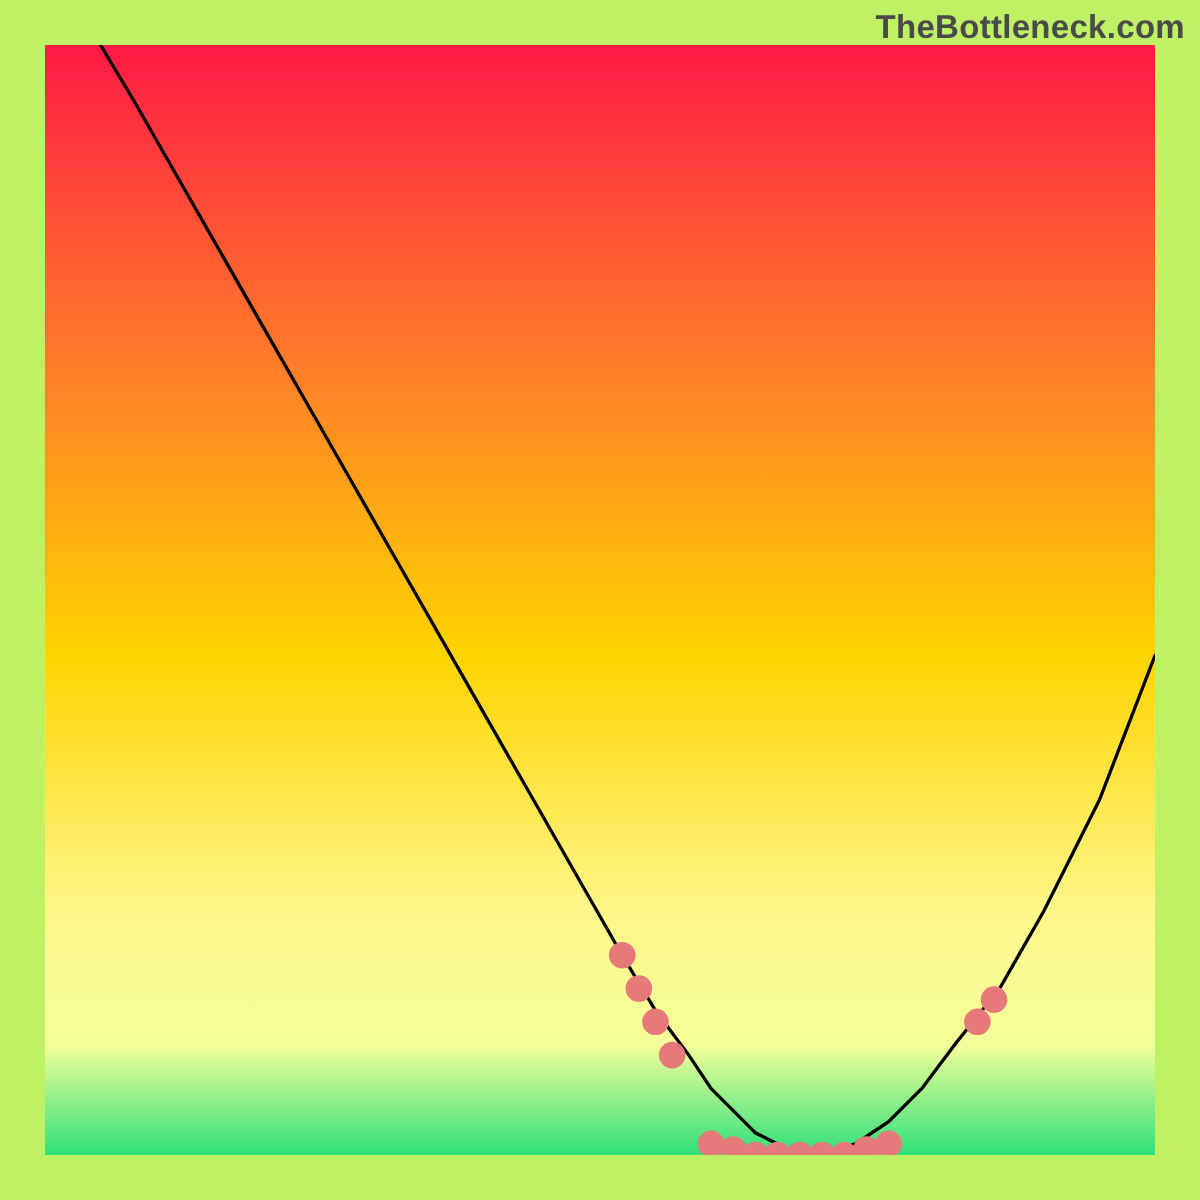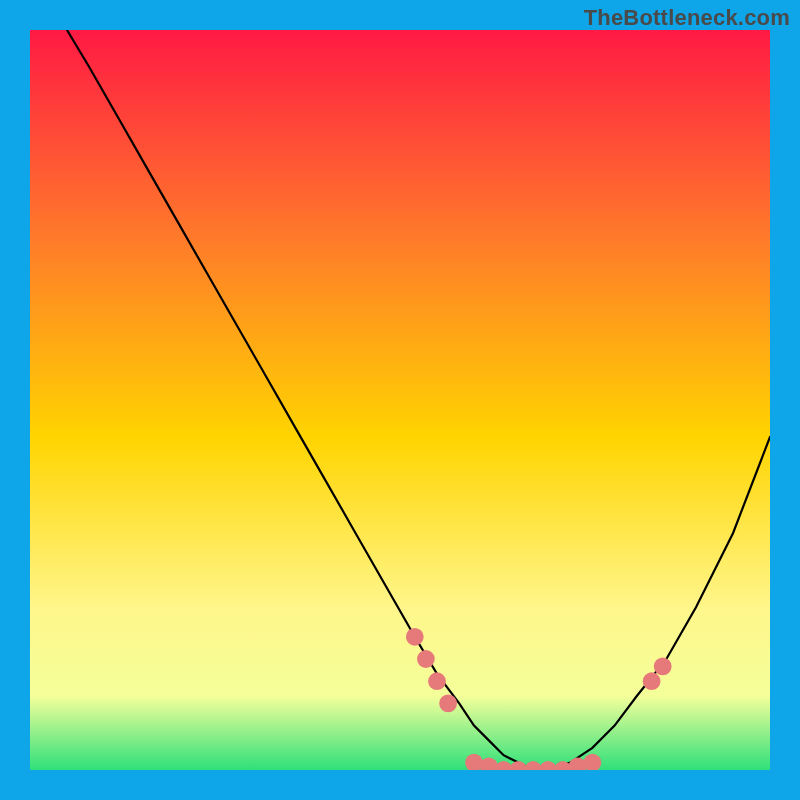--- a/index.html
+++ b/index.html
@@ -8,21 +8,21 @@
     width: 800px;
     height: 800px;
     background: #000;
     overflow: hidden;
     font-family: Arial, Helvetica, sans-serif;
   }
   .outer {
     position: relative;
     width: 800px;
     height: 800px;
-    background: #0ea5e9;
+    background: #bef264;
   }
   .plot-area {
     position: absolute;
     left: 30px;
     top: 30px;
     width: 740px;
     height: 740px;
   }
   .watermark {
     position: absolute;

